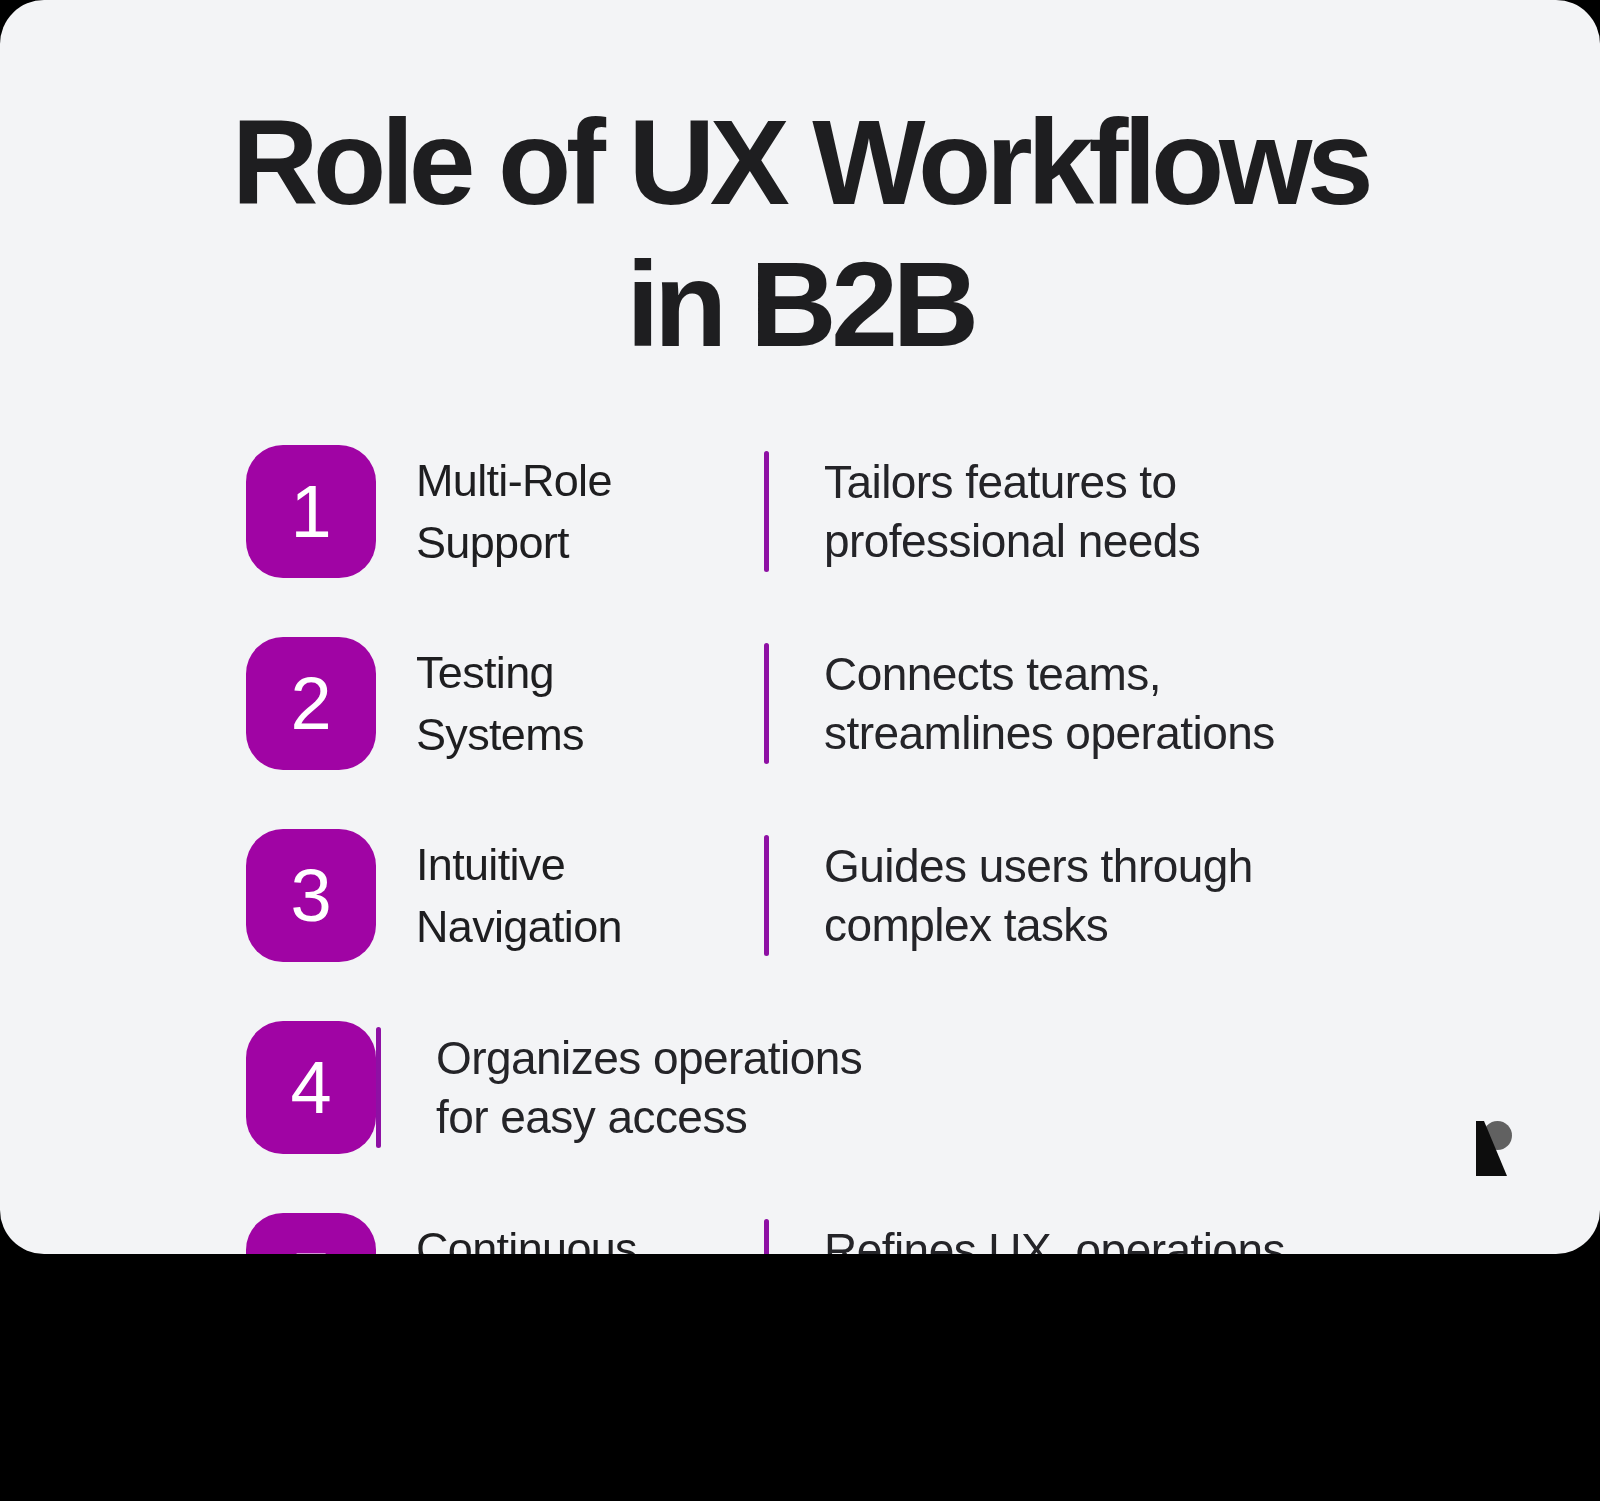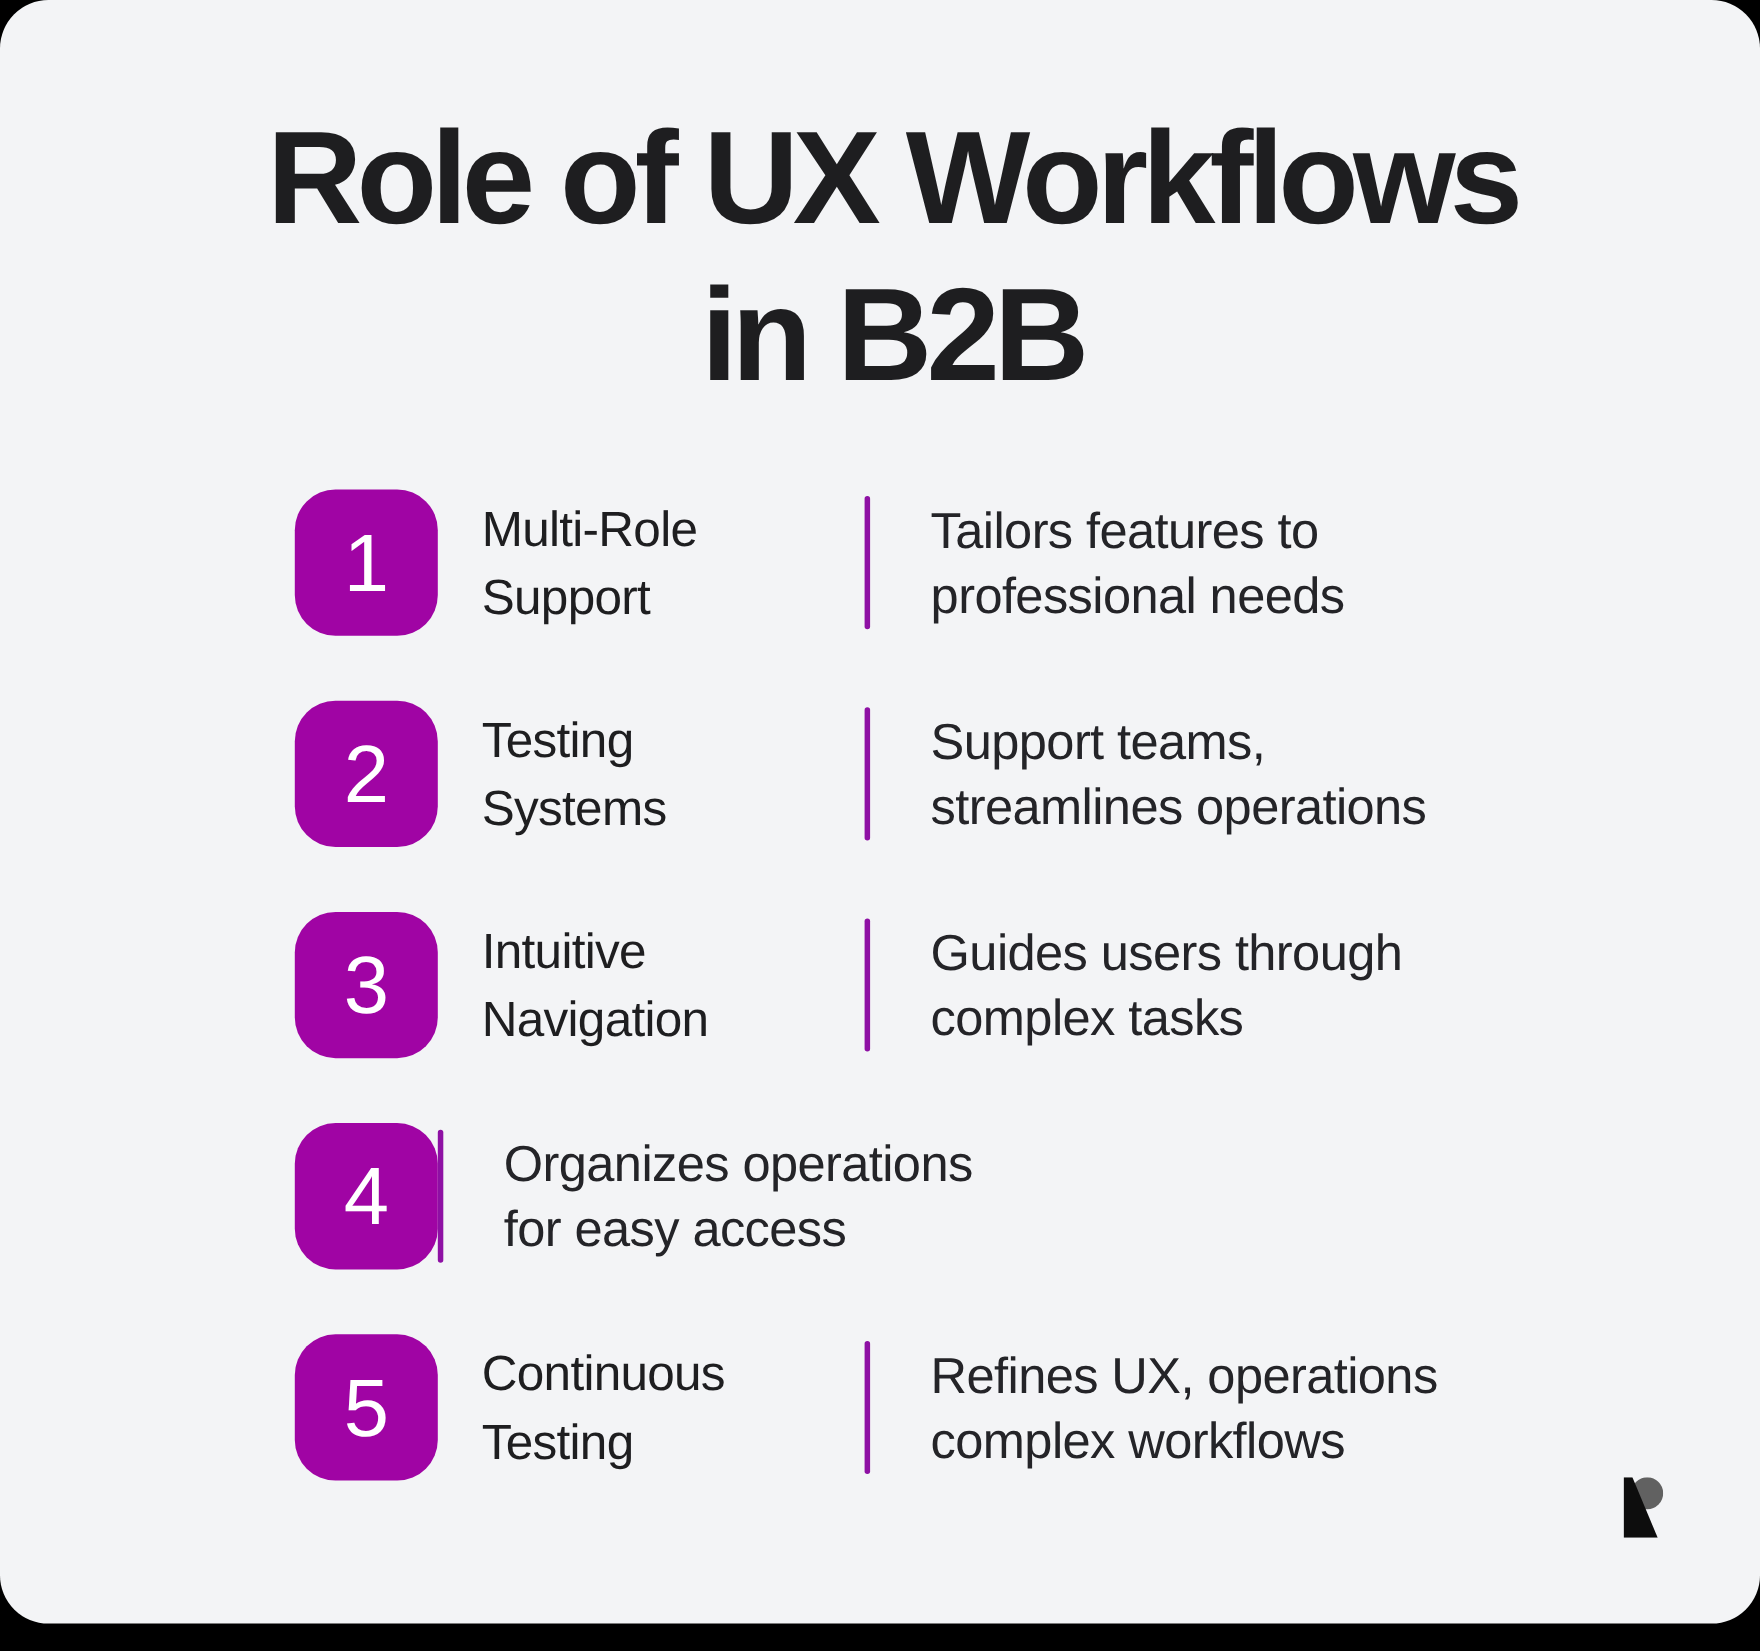--- a/index.html
+++ b/index.html
@@ -16,25 +16,24 @@
   html, body {
     width: 1600px;
     height: 1501px;
     background: #000;
     font-family: "Liberation Sans", "DejaVu Sans", sans-serif;
   }
   .card {
     position: absolute;
     inset: 0;
     width: 1600px;
-    height: 1476px;
+    height: 1254px;
     background: var(--background);
     border-radius: 44px;
     overflow: hidden;
-    padding-left: 22px;
   }
   .title {
     margin-top: 92px;
     text-align: center;
     font-size: 120px;
     font-weight: 700;
     letter-spacing: -0.045em;
     line-height: 1.18;
     color: var(--text-dark);
     white-space: pre-line;
@@ -123,21 +122,21 @@
 professional needs</div>
     </li>
 
     <li class="row">
       <div class="badge">
         <span>2</span>
       </div>
       <div class="item-title">Testing
 Systems</div>
       <div class="divider"></div>
-      <div class="item-desc">Support teams,
+      <div class="item-desc">Connects teams,
 streamlines operations</div>
     </li>
 
     <li class="row">
       <div class="badge">
         <span>3</span>
       </div>
       <div class="item-title">Intuitive
 Navigation</div>
       <div class="divider"></div>

